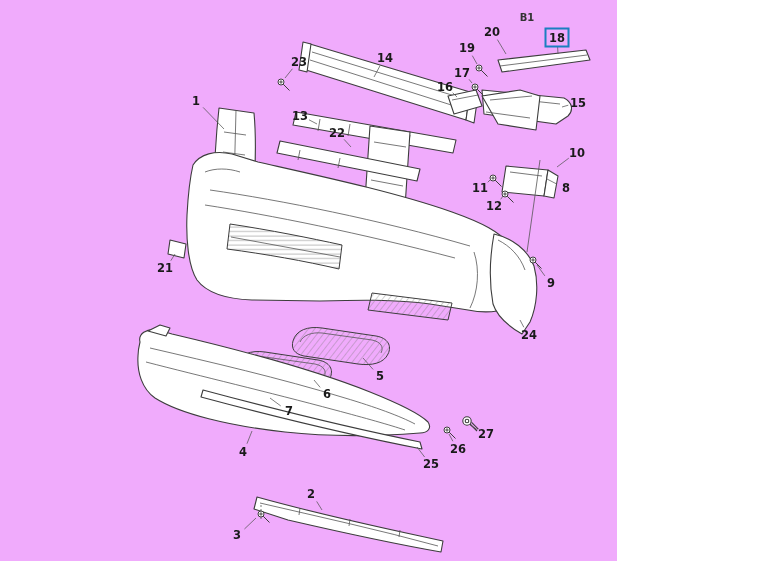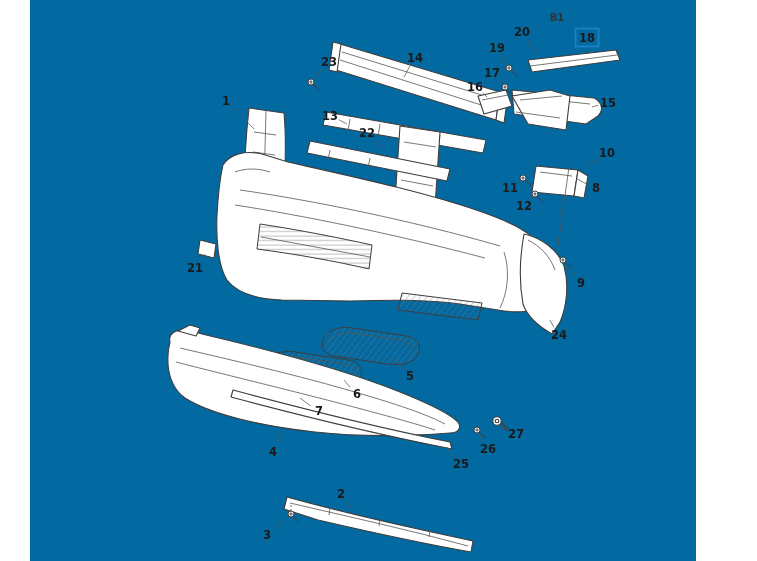--- a/index.html
+++ b/index.html
@@ -1,23 +1,22 @@
 <!DOCTYPE html>
 <html><head>
 <meta charset="utf-8">
 <style>
   html, body { margin: 0; padding: 0; background: #ffffff; }
   .stage {
     position: relative;
-    width: 666px;
+    width: 617px;
     height: 561px;
-    background: #0369a1;
+    background: #f0abfc;
     overflow: hidden;
     font-family: "DejaVu Sans", sans-serif;
-    margin-left: 30px;
   }
   svg { display: block; }
   .part { fill: #ffffff; stroke: #3d3d3d; stroke-width: 1.1; stroke-linejoin: round; stroke-linecap: round; }
   .part-thin { fill: none; stroke: #555; stroke-width: 0.8; }
   .hatched { stroke: #3d3d3d; stroke-width: 1; }
   .callout-text {
     font-family: "DejaVu Sans", sans-serif;
     font-size: 11.5px;
     font-weight: 600;
     fill: #1a1a1a;

